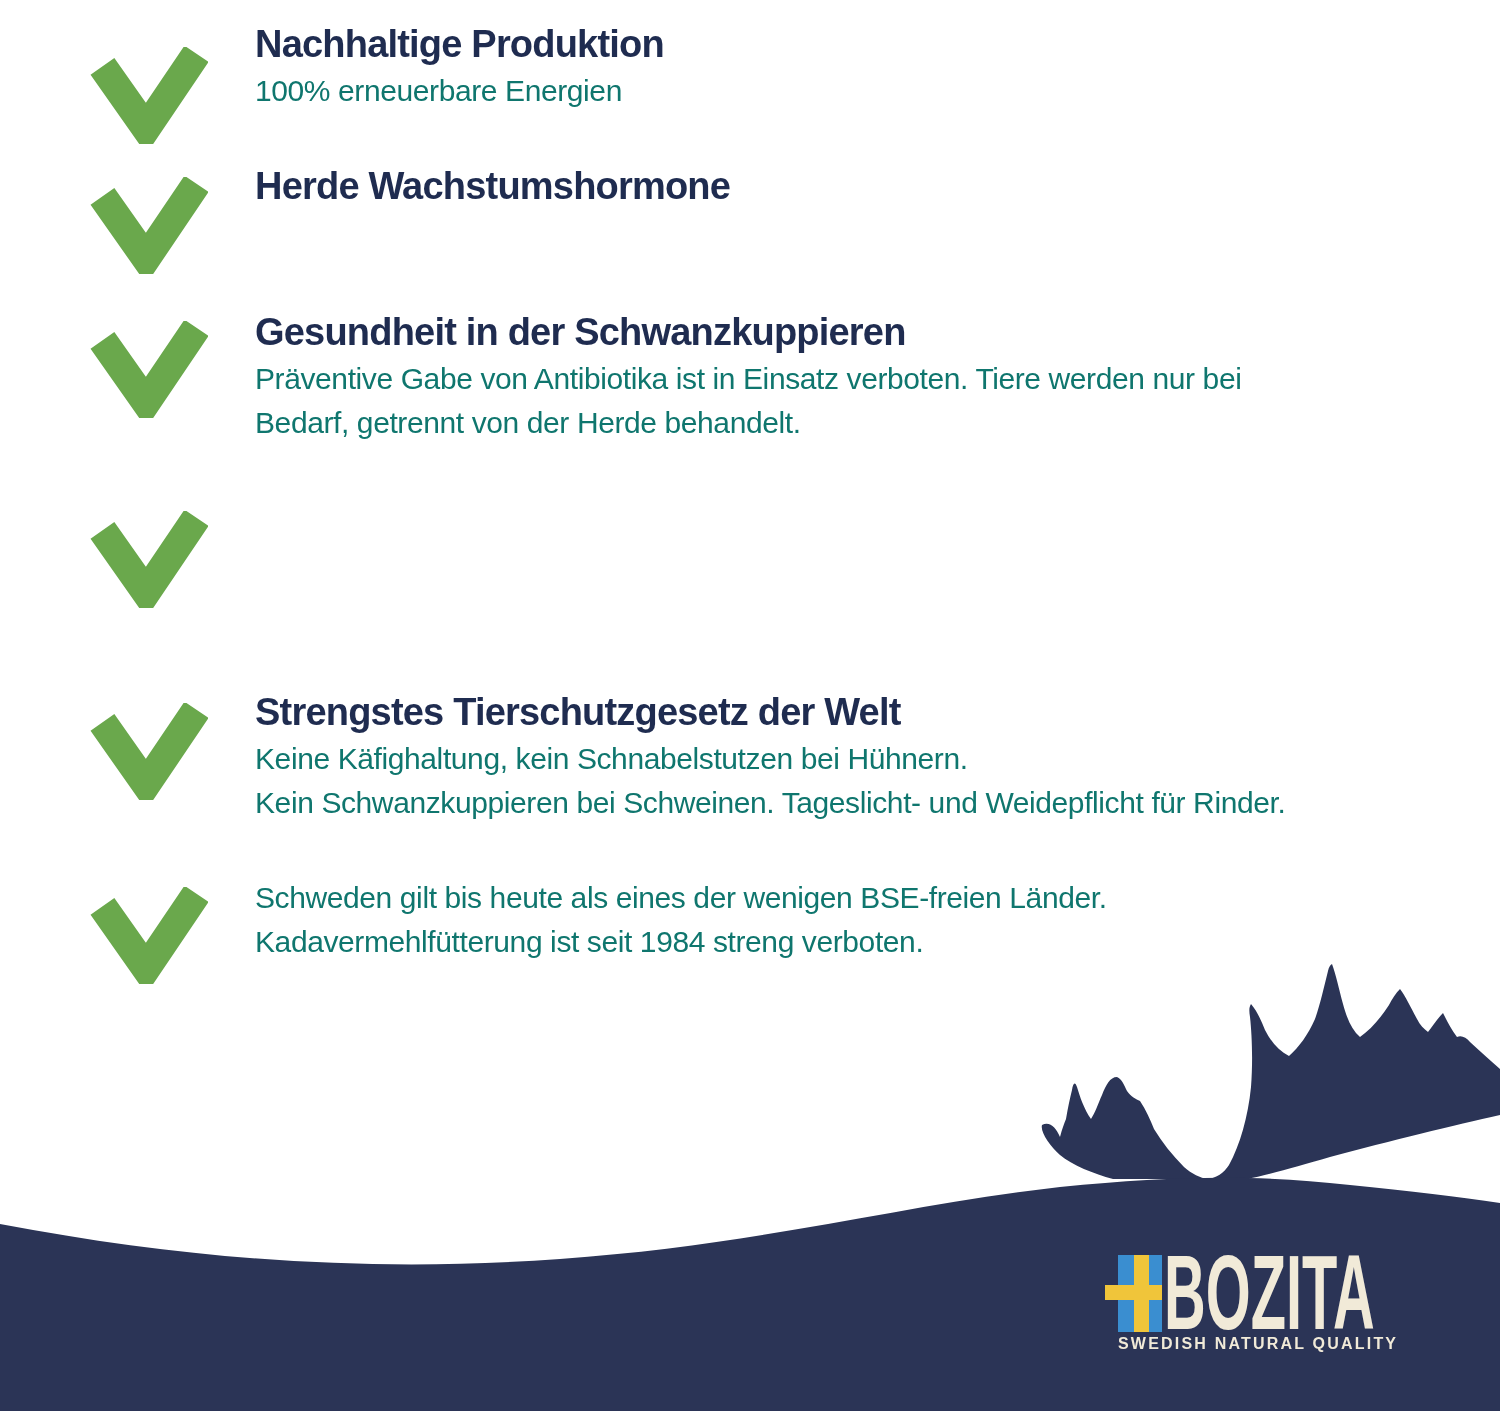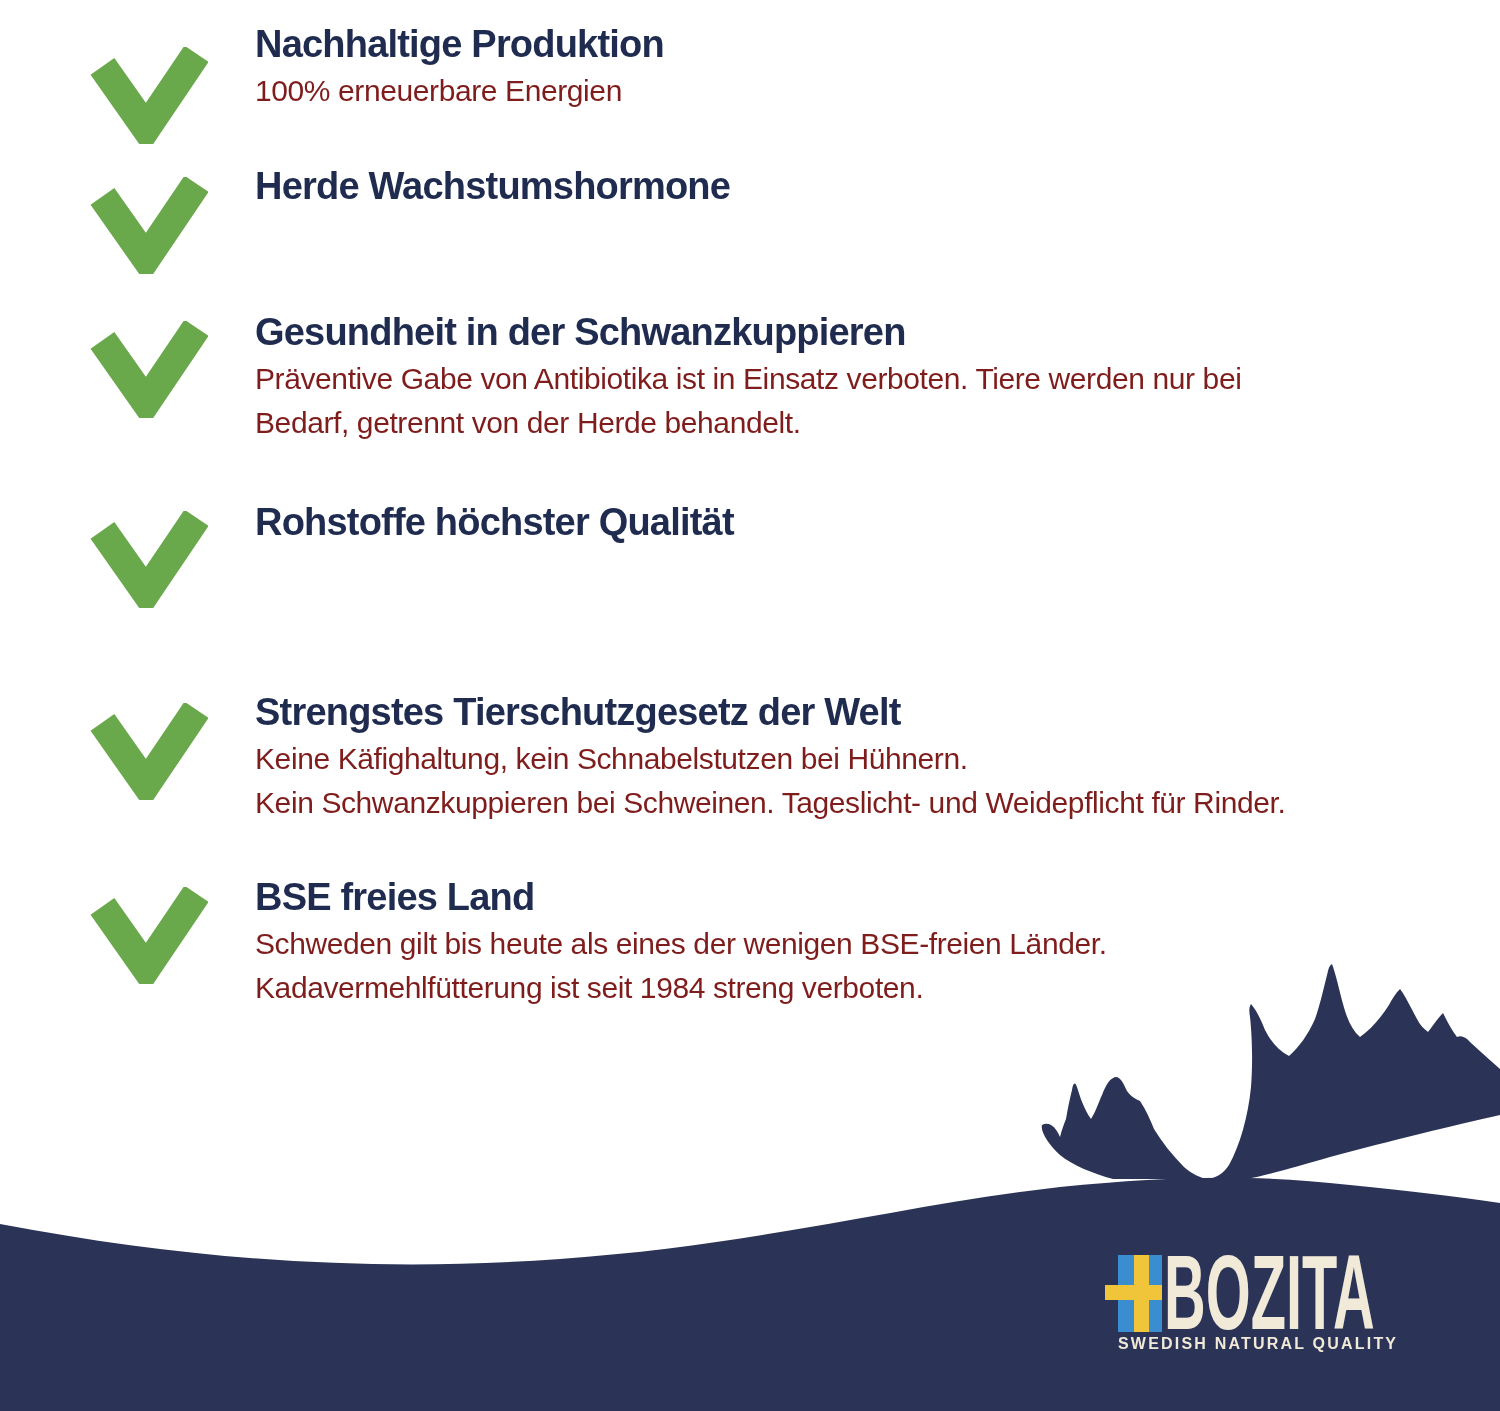--- a/index.html
+++ b/index.html
@@ -11,21 +11,21 @@
     font-family:Liberation Sans, sans-serif;
     margin-top:27px;
   }
   .check{position:absolute;left:90px;width:118px;height:97px;}
   .item-text{position:absolute;left:255px;}
   .item-title{
     font-size:38px;font-weight:bold;color:#1f2c50;
     letter-spacing:-0.8px;line-height:46px;margin:0;
   }
   .item-desc{
-    font-size:30px;color:#7f1d1d;letter-spacing:-0.4px;
+    font-size:30px;color:#0f766e;letter-spacing:-0.4px;
     line-height:44px;margin:2px 0 0 0;white-space:pre-line;
   }
   #footer-art{position:absolute;left:0;top:900px;width:1500px;height:511px;}
   #logo{position:absolute;left:0;top:0;width:1500px;height:1411px;pointer-events:none;}
   #flag{position:absolute;left:1118px;top:1228px;width:44px;height:77px;background:var(--flag_blue,#3a8ed0);}
   #flag .vbar{position:absolute;left:16px;top:0;width:15px;height:77px;background:var(--flag_yellow,#f0c53a);}
   #flag .hbar{position:absolute;left:-13px;top:30px;width:57px;height:15px;background:var(--flag_yellow,#f0c53a);}
   #brand{
     position:absolute;left:1164px;top:1213px;
     font-size:105px;font-weight:bold;line-height:105px;
@@ -68,29 +68,27 @@
   </div>
   <div class="item-text" style="top:136px">
     <div class="item-title">Herde Wachstumshormone</div>
   </div>
   <div class="item-text" style="top:282px">
     <div class="item-title">Gesundheit in der Schwanzkuppieren</div>
     <div class="item-desc">Präventive Gabe von Antibiotika ist in Einsatz verboten. Tiere werden nur bei
 Bedarf, getrennt von der Herde behandelt.</div>
   </div>
   <div class="item-text" style="top:472px">
-    <div class="item-title">Rohstoffe höchster Qualität</div>
   </div>
   <div class="item-text" style="top:662px">
     <div class="item-title">Strengstes Tierschutzgesetz der Welt</div>
     <div class="item-desc">Keine Käfighaltung, kein Schnabelstutzen bei Hühnern.
 Kein Schwanzkuppieren bei Schweinen. Tageslicht- und Weidepflicht für Rinder.</div>
   </div>
   <div class="item-text" style="top:847px">
-    <div class="item-title">BSE freies Land</div>
     <div class="item-desc">Schweden gilt bis heute als eines der wenigen BSE-freien Länder.
 Kadavermehlfütterung ist seit 1984 streng verboten.</div>
   </div>
 
   <svg id="footer-art" viewBox="0 900 1500 511" preserveAspectRatio="none">
     <path fill="#2b3456" d="
       M 1113 1152
       C 1094 1147 1072 1138 1060 1128
       C 1050 1119 1040 1105 1042 1098
       C 1050 1094 1056 1101 1060 1110

